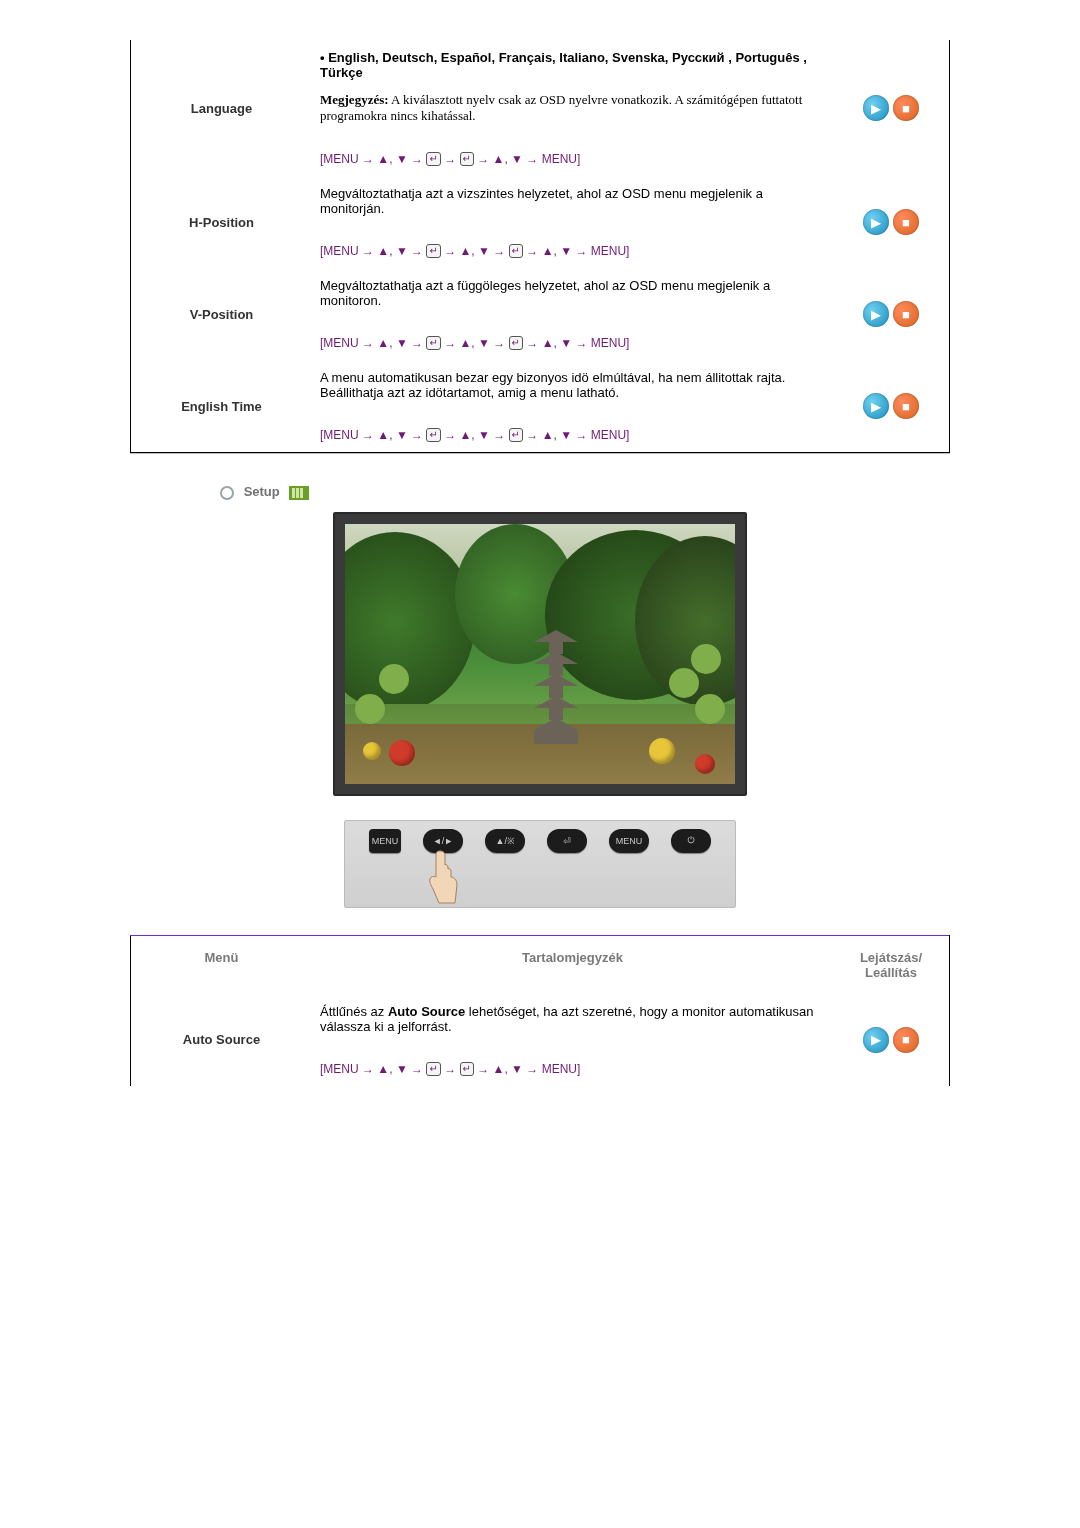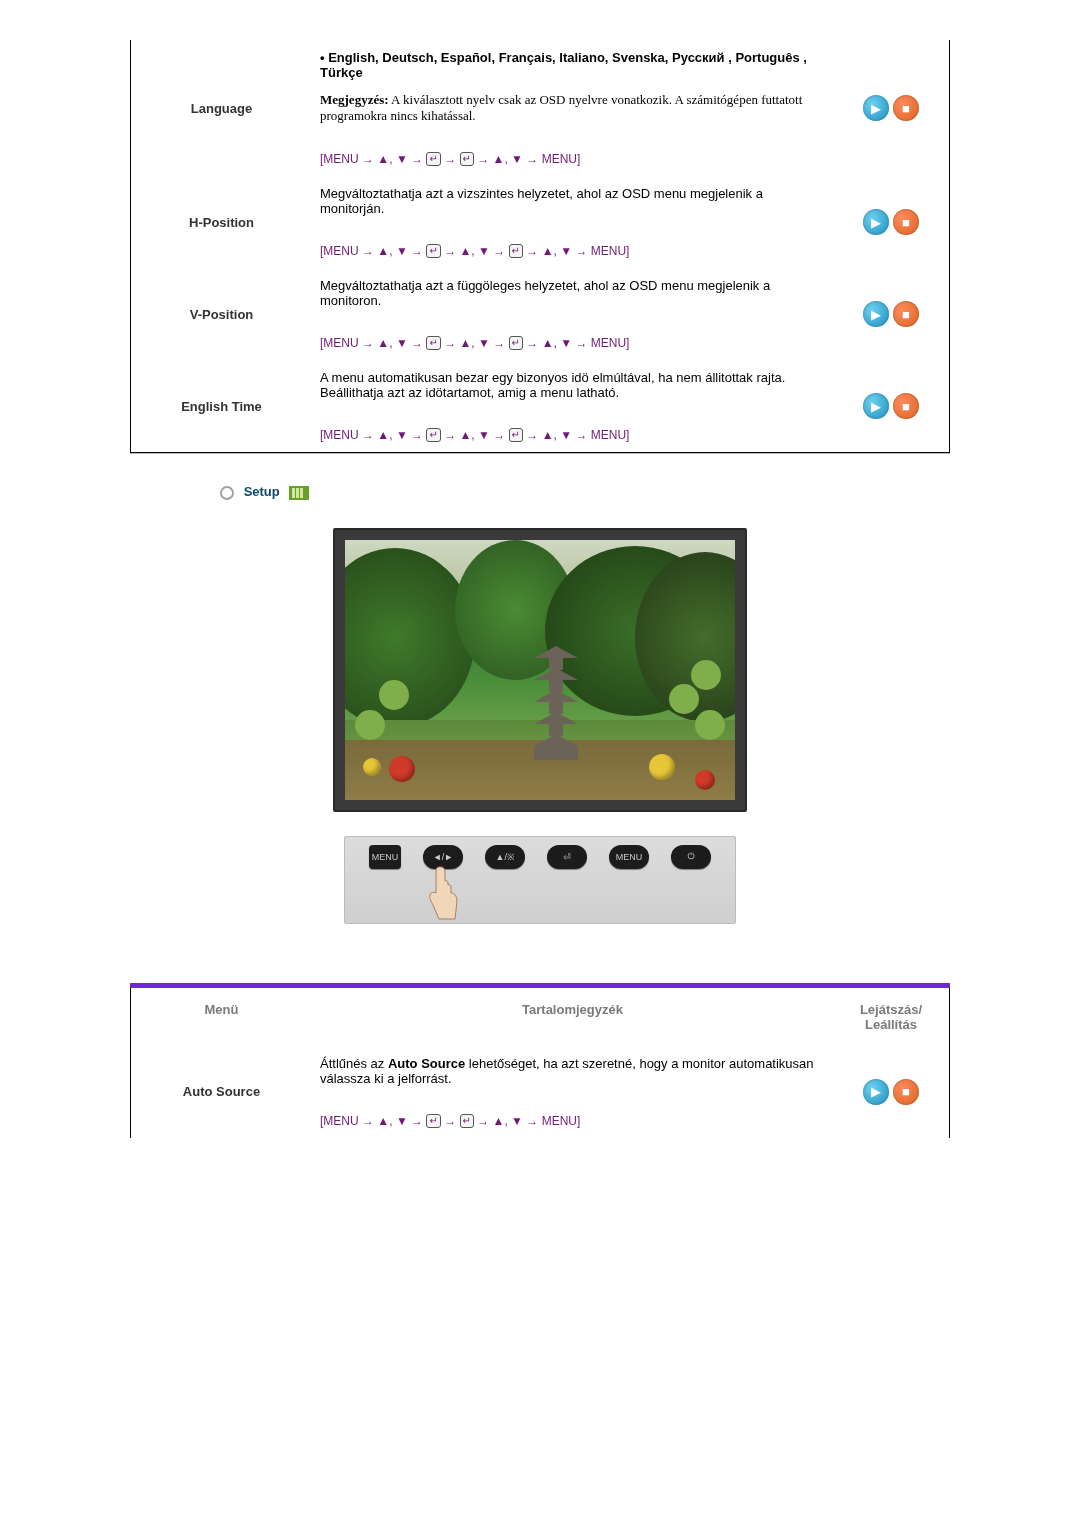--- a/index.html
+++ b/index.html
@@ -20,21 +20,21 @@
   }
   table.main td {
     vertical-align: top;
     padding: 10px 8px;
   }
   .sep {
     border-left: 1px solid #000;
     border-right: 1px solid #000;
   }
   .sep-top {
-    border-top: 5px solid #6d28d9;
+    border-top: 1px solid #6d28d9;
   }
   .sep-bottom {
     border-bottom: 1px solid #000;
   }
   .col-menu {
     width: 165px;
     text-align: center;
     font-weight: bold;
     color: #333;
     margin-left: 16px;
@@ -75,22 +75,22 @@
   }
   .up-badge svg { filter: drop-shadow(1px 1px 1px rgba(0,0,0,0.2)); }
   hr.section {
     border: none;
     border-top: 1px solid #bdbdbd;
     margin: 0 0 30px 0;
   }
   .setup-head {
     padding-left: 90px;
     font-weight: bold;
-    color: #0c4a6e;
-    margin-bottom: 28px;
+    color: #737373;
+    margin-bottom: 12px;
   }
   .setup-head .ring {
     display: inline-block;
     width: 10px; height: 10px;
     border: 2px solid #9aa3a8;
     border-radius: 50%;
     margin-right: 6px;
     vertical-align: middle;
   }
   .setup-head .tag {
@@ -161,21 +161,21 @@
   .b4{ bottom:10px; right:20px; background:#d03a2a; width:20px;height:20px;}
   .leaf{ position:absolute; width:30px;height:30px;border-radius:50%; background:#7fae4a;}
   .l1{ bottom:60px; left:10px;}
   .l2{ bottom:90px; left:34px;}
   .l3{ bottom:60px; right:10px;}
   .l4{ bottom:86px; right:36px;}
   .l5{ bottom:110px; right:14px;}
   .bpanel {
     width: 390px;
     height: 78px;
-    margin: 0 auto 59px auto;
+    margin: 0 auto 27px auto;
     background: linear-gradient(#dcdcdc,#cfcfcf);
     border: 1px solid #bbb;
     border-radius: 2px;
     display:flex;
     align-items:flex-start;
     justify-content:center;
     gap:22px;
     padding-top:8px;
     position:relative;
   }

